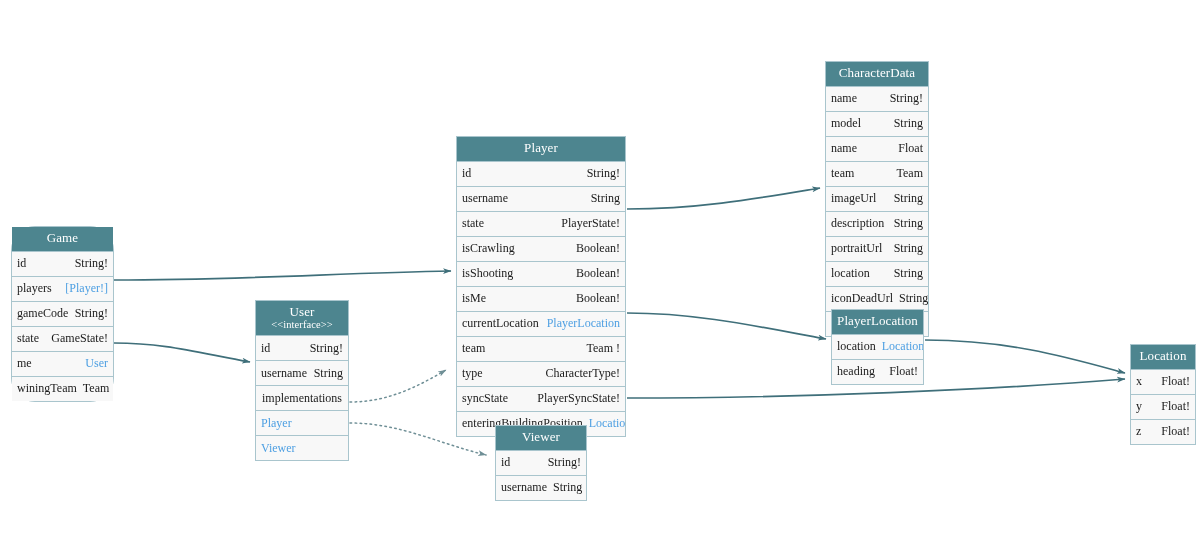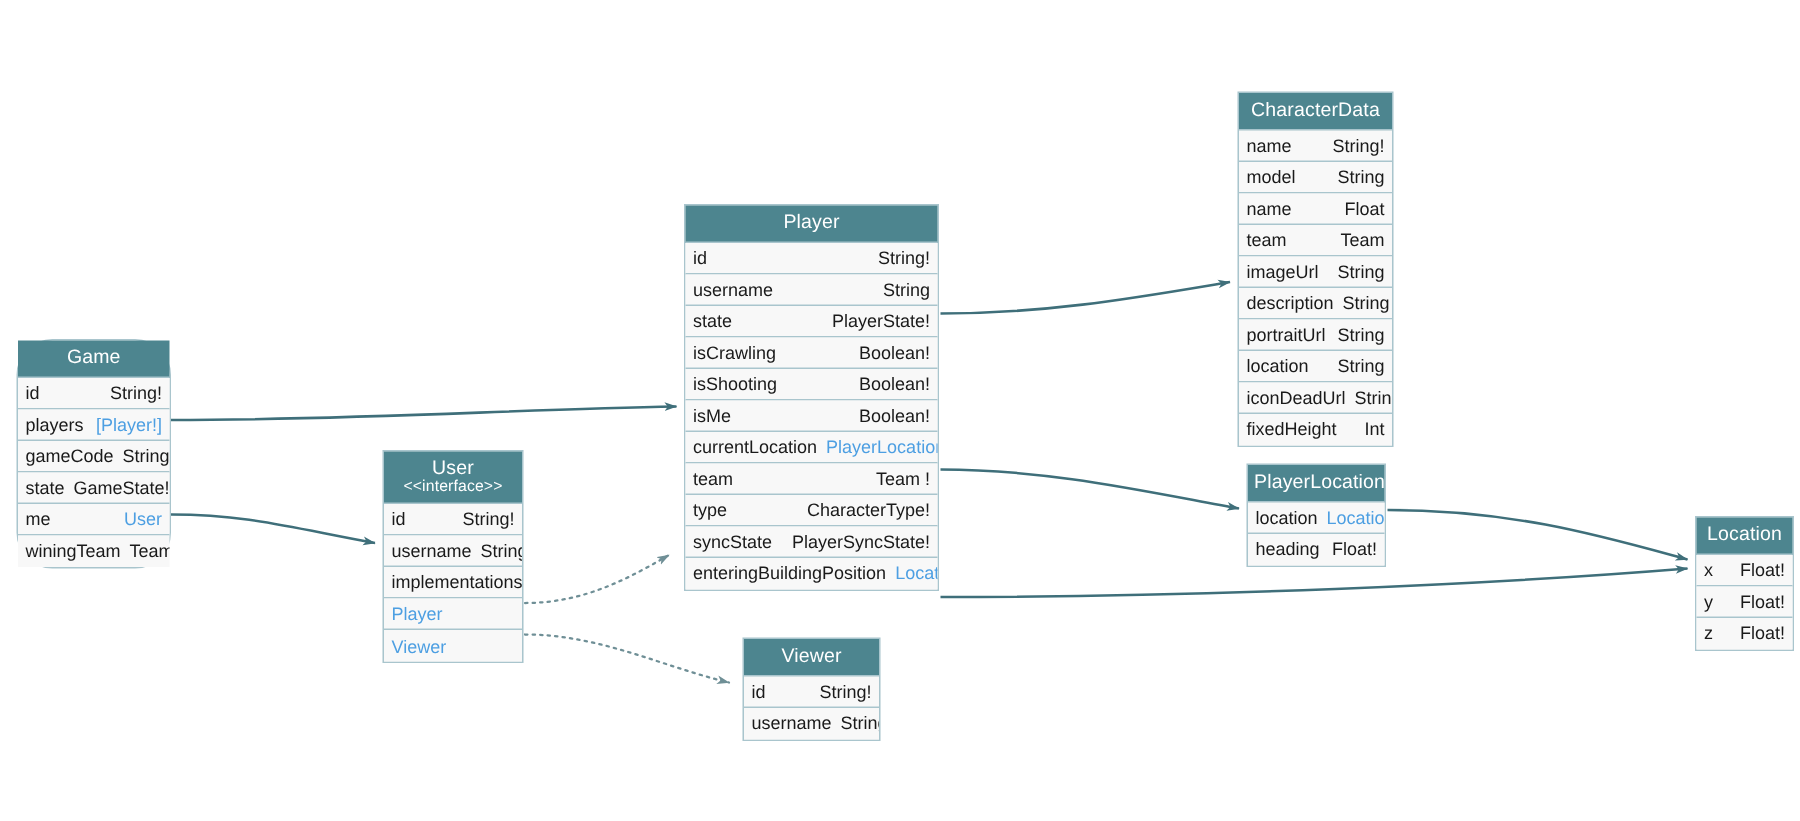--- a/index.html
+++ b/index.html
@@ -26,20 +26,21 @@
     height: 547px;
     pointer-events: none;
   }
   .entity {
     position: absolute;
     box-sizing: border-box;
     border: 1px solid #a9c5cd;
     background: #f8f8f8;
     box-shadow: 0 0 0 0 rgba(0,0,0,0);
     z-index: 2;
+    font-family: Liberation Serif, serif;
   }
   .ent-header {
     box-sizing: border-box;
     background: #4d858f;
     color: #ffffff;
     text-align: center;
     font-size: 13px;
     line-height: 1.15;
     padding: 4px 4px 5px 4px;
     border-bottom: 1px solid #a9c5cd;
@@ -51,21 +52,21 @@
     line-height: 1.1;
     margin-top: -1px;
   }
   .row {
     box-sizing: border-box;
     display: flex;
     align-items: center;
     justify-content: space-between;
     border-bottom: 1px solid #a9c5cd;
     background: #f8f8f8;
-    padding: 2px 5px;
+    padding: 12px 5px;
     font-size: 12px;
     color: #1a1a1a;
     height: 21px;
     white-space: nowrap;
     overflow: hidden;
   }
   .row:last-child {
     border-bottom: none;
   }
   .row .fname {

